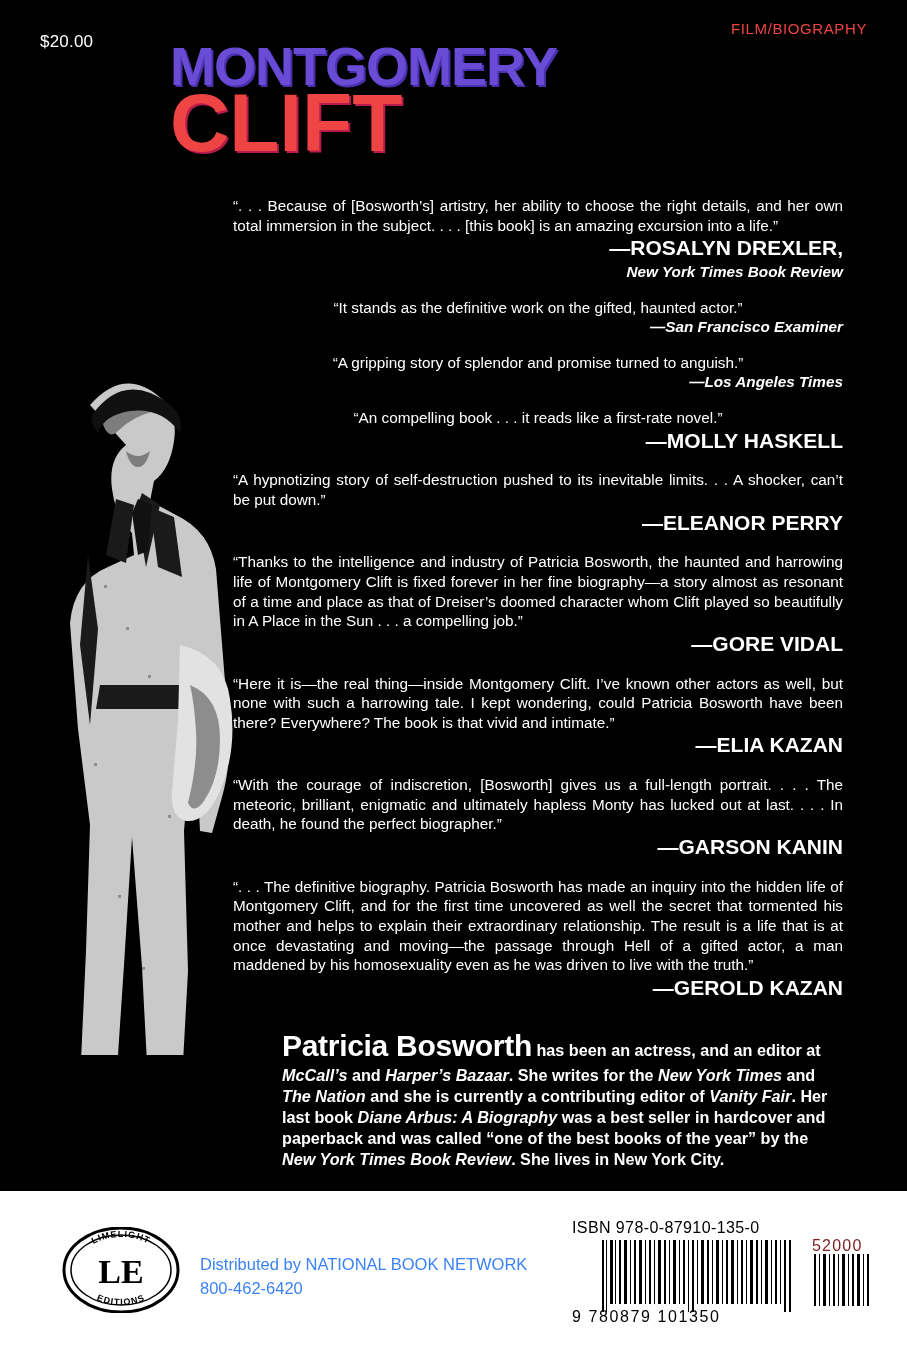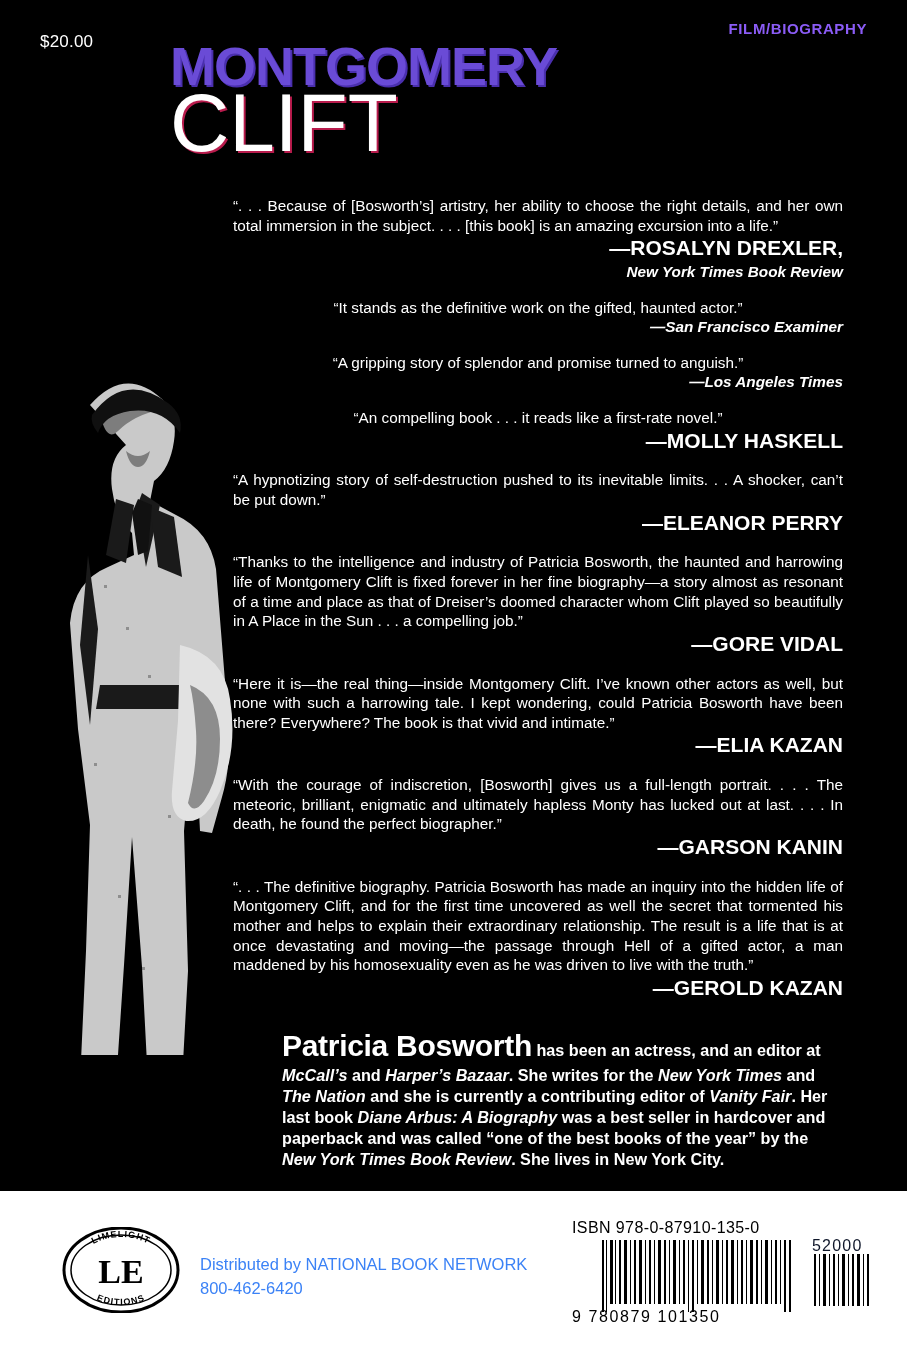--- a/index.html
+++ b/index.html
@@ -27,47 +27,47 @@
     position: absolute;
     left: 40px; top: 32px;
     font-size: 17px;
     color: #ffffff;
     letter-spacing: 0.2px;
   }
   .genre {
     position: absolute;
     right: 40px; top: 20px;
     font-size: 15px;
-    font-weight: bold;
+    font-weight: normal;
     letter-spacing: 0.6px;
-    color: #8b5cf6;
+    color: #ef4444;
   }
   
   .title-wrap {
     position: absolute;
     left: 170px; top: 42px;
     width: 560px;
     text-align: left;
   }
   .title-first {
     font-family: "Liberation Sans", sans-serif;
     font-weight: bold;
     font-size: 54px;
     letter-spacing: -1px;
     color: #6a4bd6;
     line-height: 0.92;
     text-shadow: 2px 2px 0 #4a2fae;
     margin: 0;
   }
   .title-last {
     font-family: "Liberation Sans", sans-serif;
-    font-weight: normal;
+    font-weight: bold;
     font-size: 82px;
     letter-spacing: 0px;
-    color: #ffffff;
+    color: #ef4444;
     line-height: 0.9;
     margin: -6px 0 0 0;
     text-shadow: 2px 2px 0 #b81b4c;
   }
   
   .portrait {
     position: absolute;
     left: 30px; top: 255px;
     width: 250px; height: 800px;
     overflow: hidden;
@@ -161,21 +161,21 @@
   .addon {
     position: absolute;
     left: 812px; top: 1240px;
     width: 62px; height: 72px;
   }
   .addon-num {
     position: absolute;
     left: 812px; top: 1237px;
     font-size: 16px;
     letter-spacing: 1.2px;
-    color: #0f172a;
+    color: #7f1d1d;
   }
 </style>
 </head>
 <body>
 
 <div id="page">
 
   <div class="cover">
 
     <div class="price">$20.00</div>

